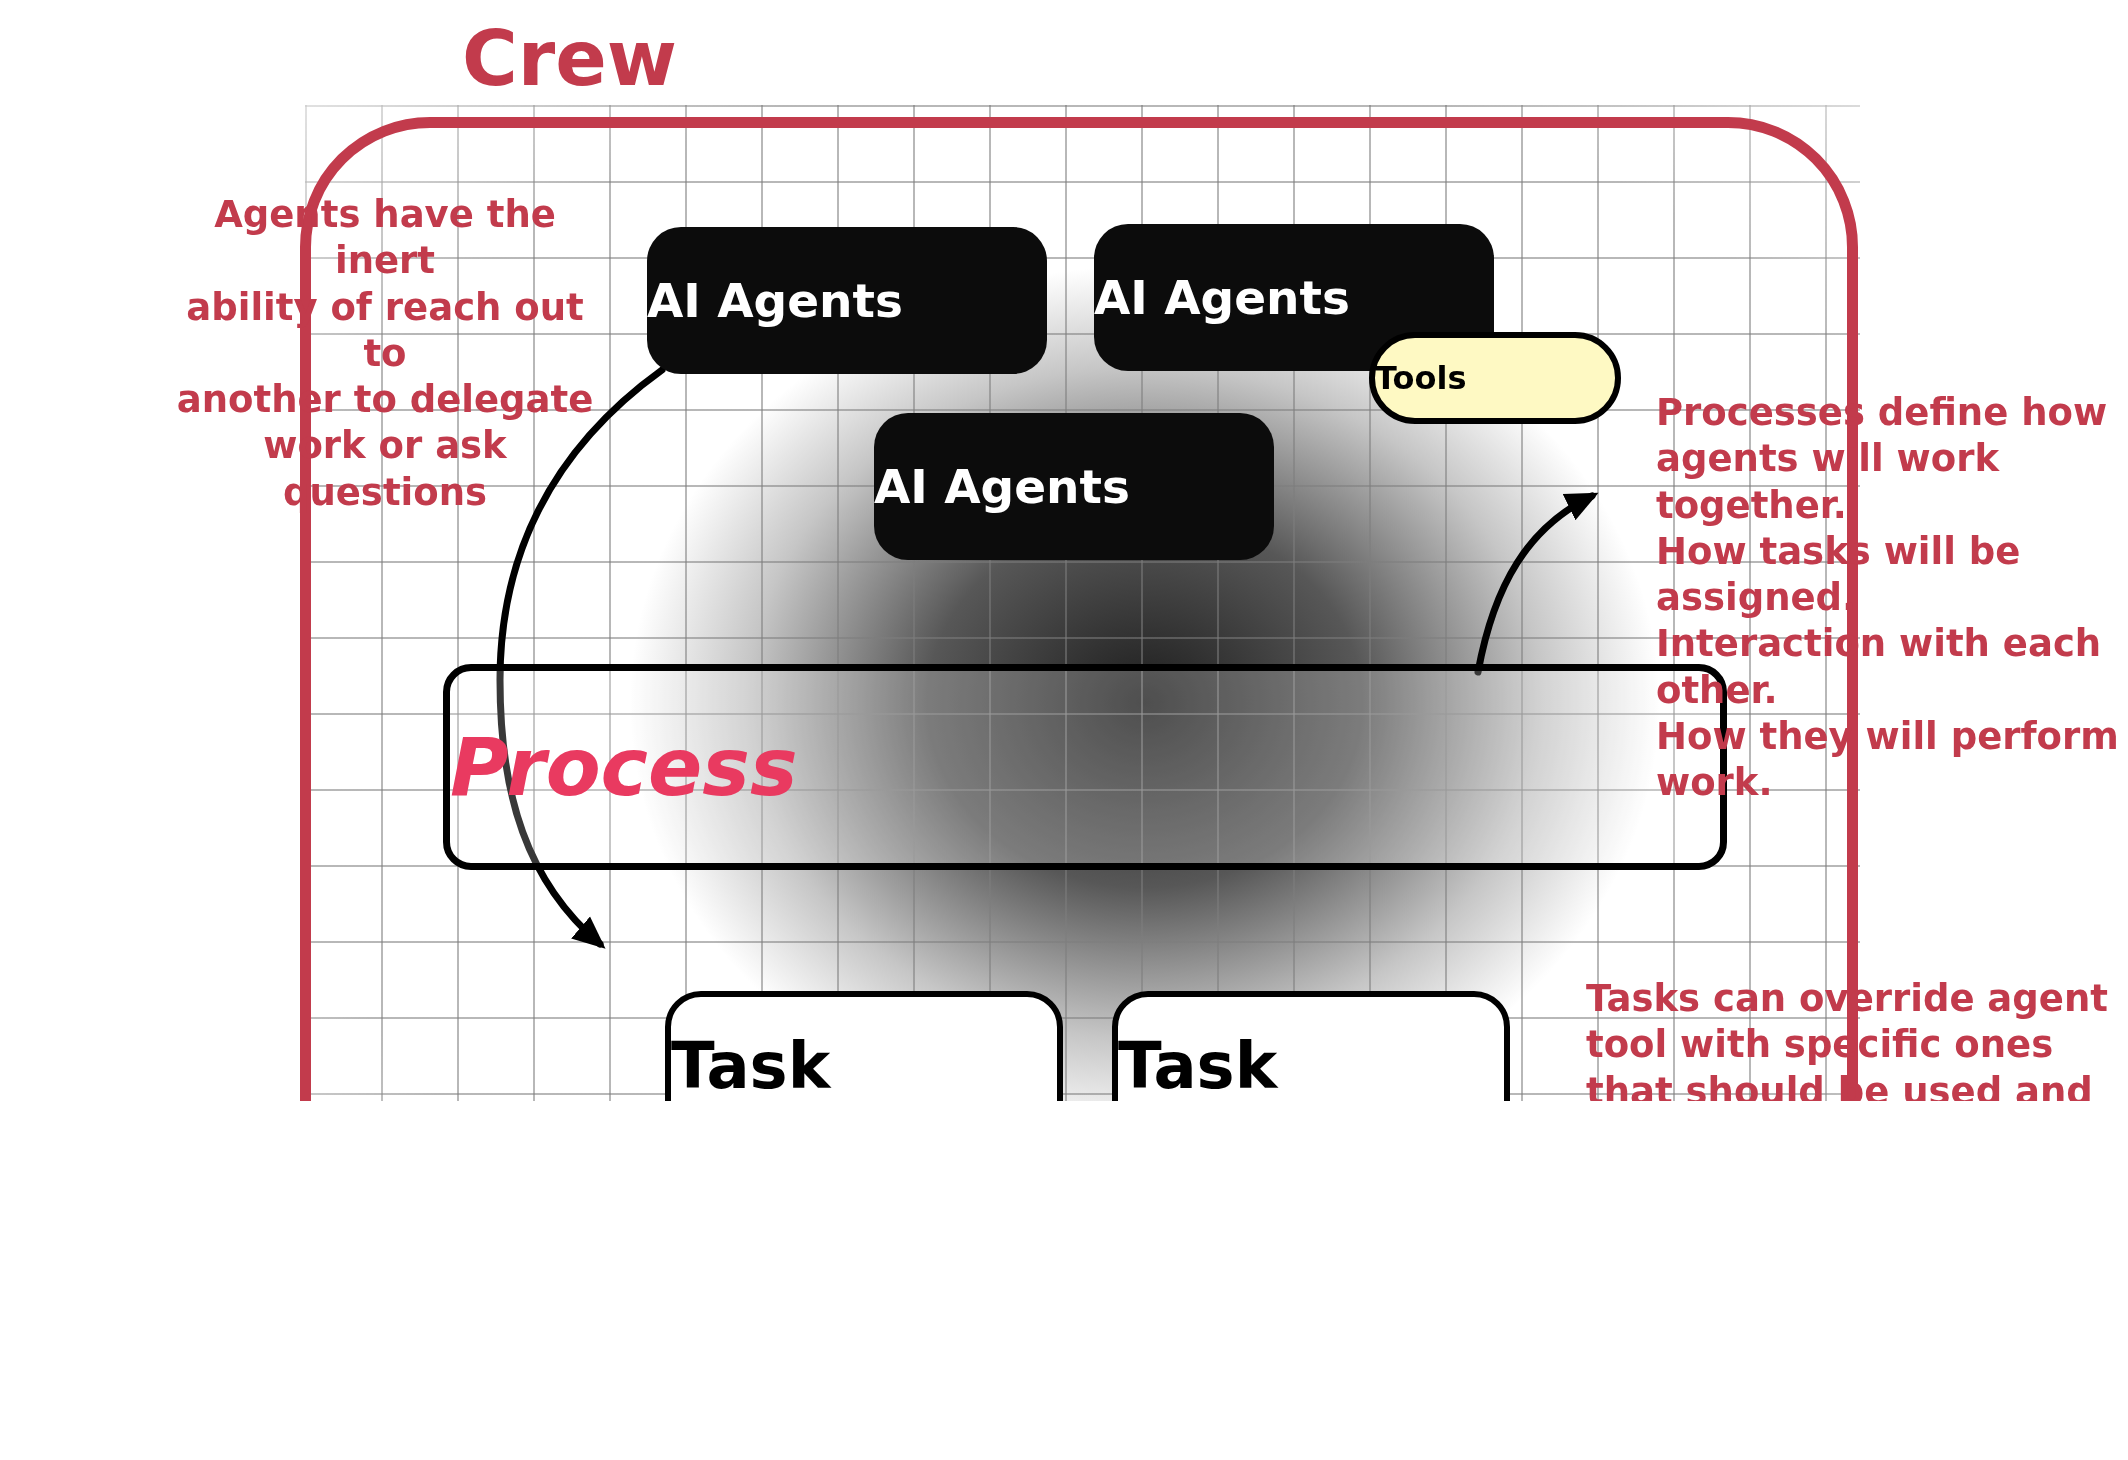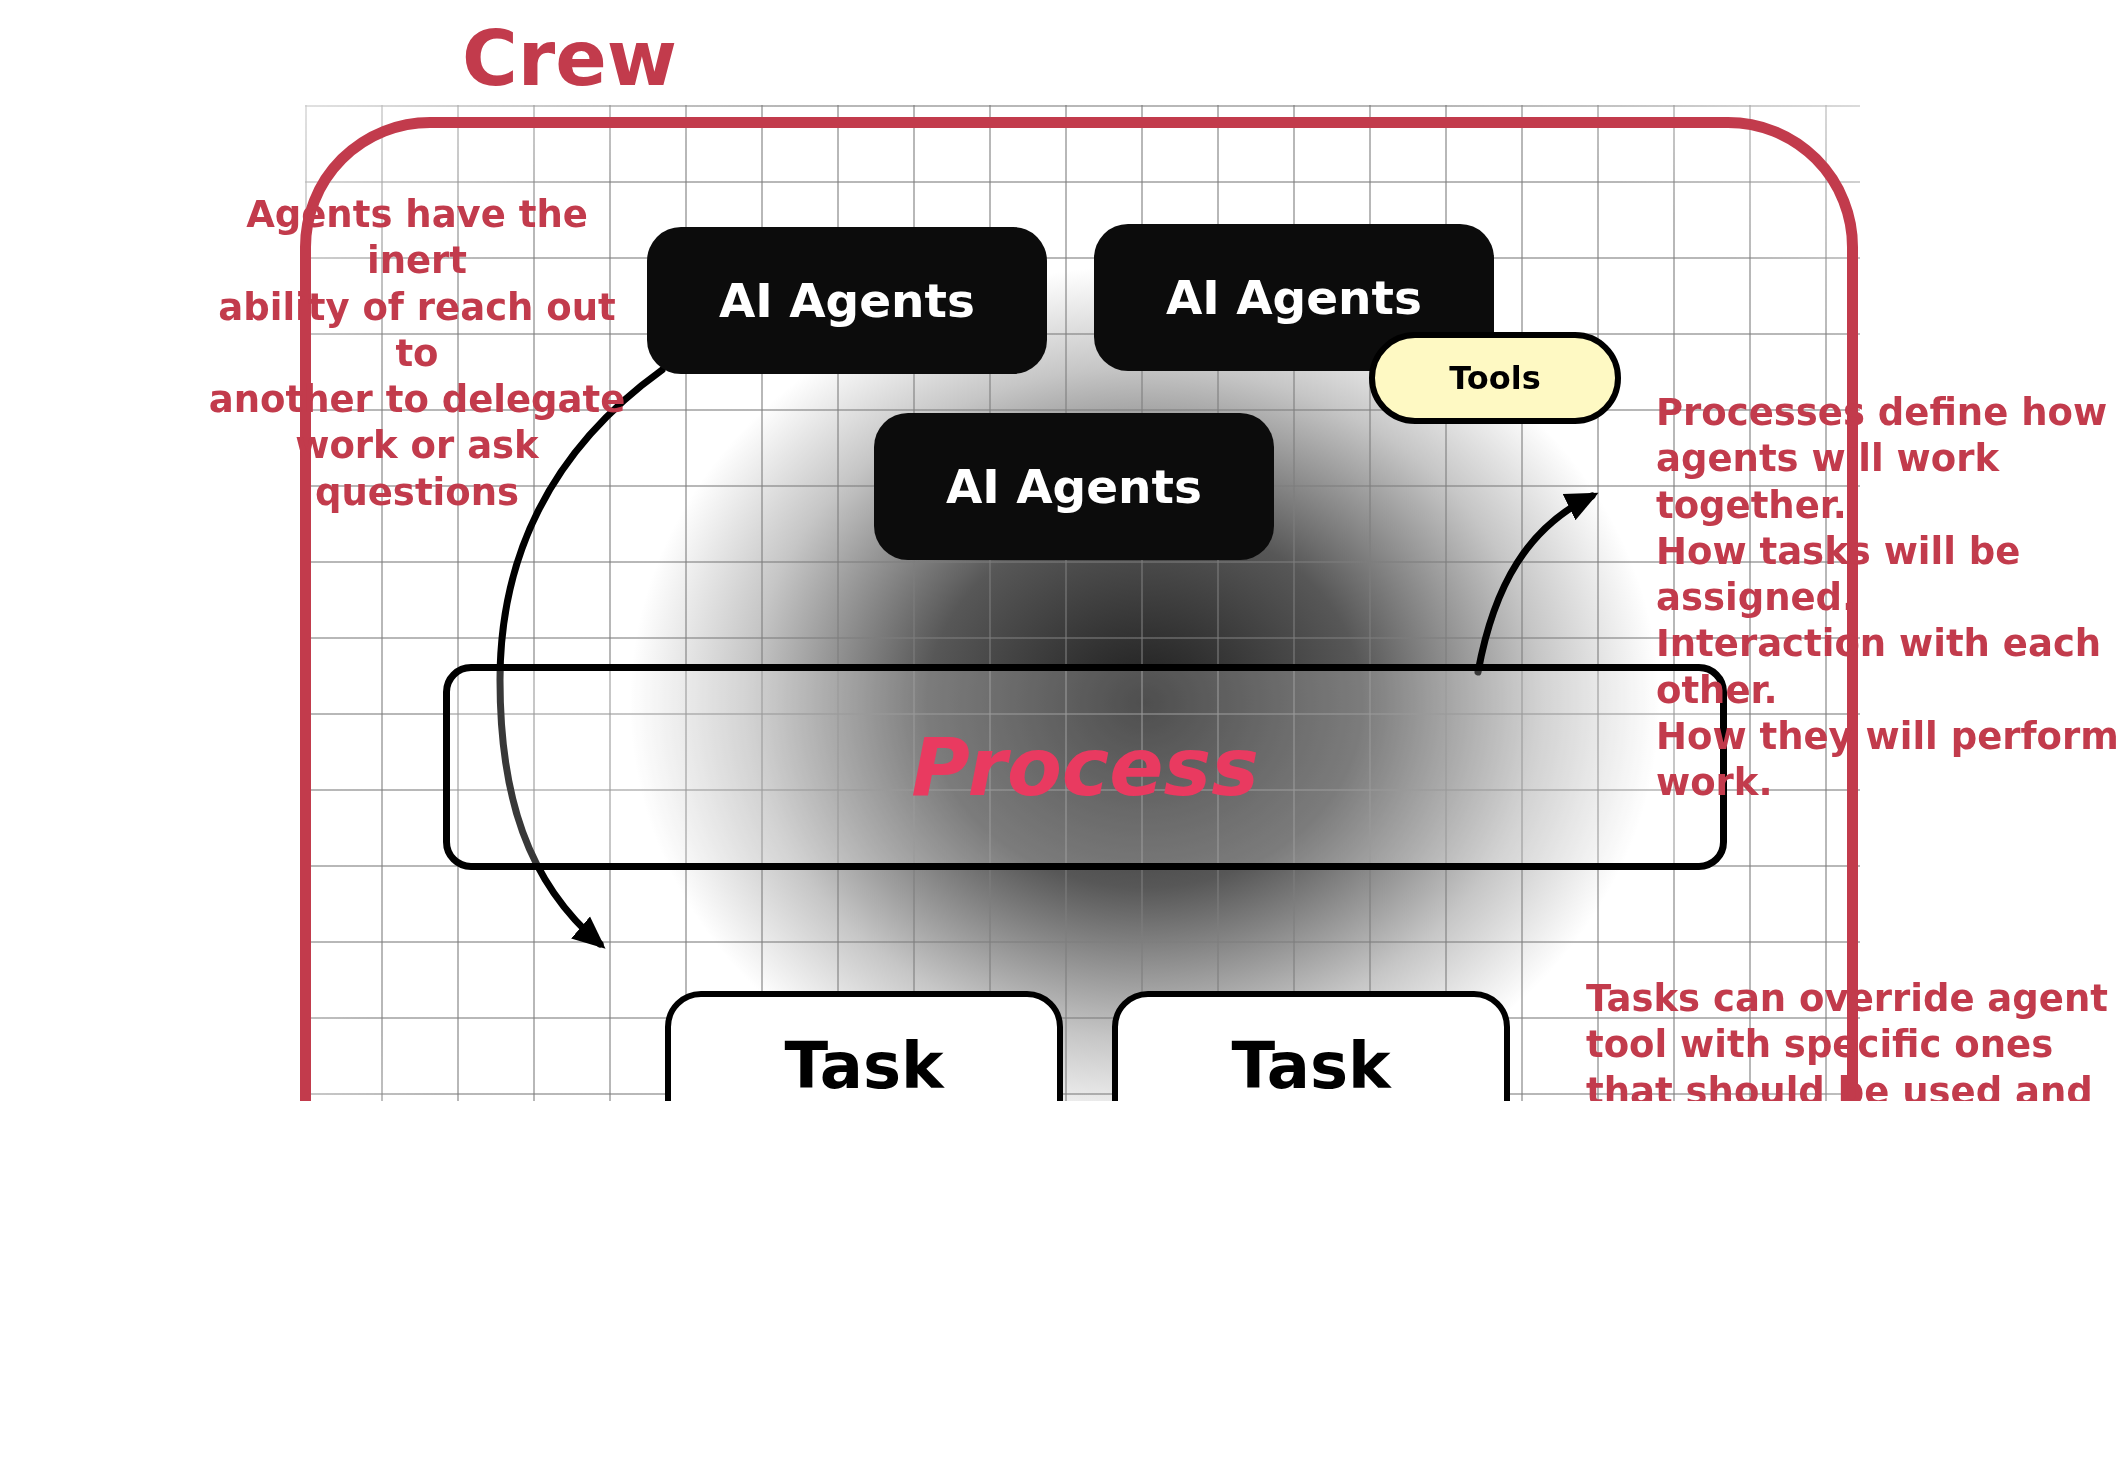--- a/index.html
+++ b/index.html
@@ -38,21 +38,21 @@
     border-radius:130px;
     box-sizing:border-box;
   }
   .crew-title {
     position:absolute; left:462px; top:14px;
     font-size:76px; font-weight:bold; color:var(--accent);
   }
 
   
   .node {
-    position:absolute; display:flex; align-items:center; justify-content:center;
+    position:absolute; display:flex; align-items:center; justify-content:flex-start;
     box-sizing:border-box; font-weight:bold; text-align:center;
   }
   .box-black { background:var(--box-black); color:#ffffff; border-radius:34px; font-size:47px; }
   .agent1 { left:647px;  top:227px; width:400px; height:147px; }
   .agent2 { left:1094px; top:224px; width:400px; height:147px; }
   .agent3 { left:874px;  top:413px; width:400px; height:147px; }
   .tools  { left:1369px; top:332px; width:252px; height:92px;
             background:#fef9c3; border:6px solid #000; border-radius:46px; font-size:32px; color:#000; }
   .process-bar {
     left:443px; top:664px; width:1284px; height:206px;
@@ -63,21 +63,21 @@
   .box-white { background:#ffffff; border:6px solid #000; border-radius:36px; font-size:64px; color:#000; }
   .task1 { left:665px;  top:991px; width:398px; height:150px; }
   .task2 { left:1112px; top:991px; width:398px; height:150px; }
 
   
   .annotation {
     position:absolute; color:var(--accent);
     font-weight:bold; font-size:37px; line-height:1.25;
     white-space:pre-line;
   }
-  .annot-left   { left:175px;  top:192px; width:420px; text-align:center;margin-left:32px; }
+  .annot-left   { left:175px;  top:192px; width:420px; text-align:center; }
   .annot-rtop   { left:1656px; top:390px; text-align:left; }
   .annot-rbot   { left:1586px; top:976px; text-align:left; }
 
   .outcome-label {
     position:absolute; left:893px; top:1362px;
     font-size:68px; font-weight:bold; color:var(--accent);text-decoration:underline;
   }
 
   
   .arrows { position:absolute; left:0; top:0; width:2128px; height:1460px; pointer-events:none; }

